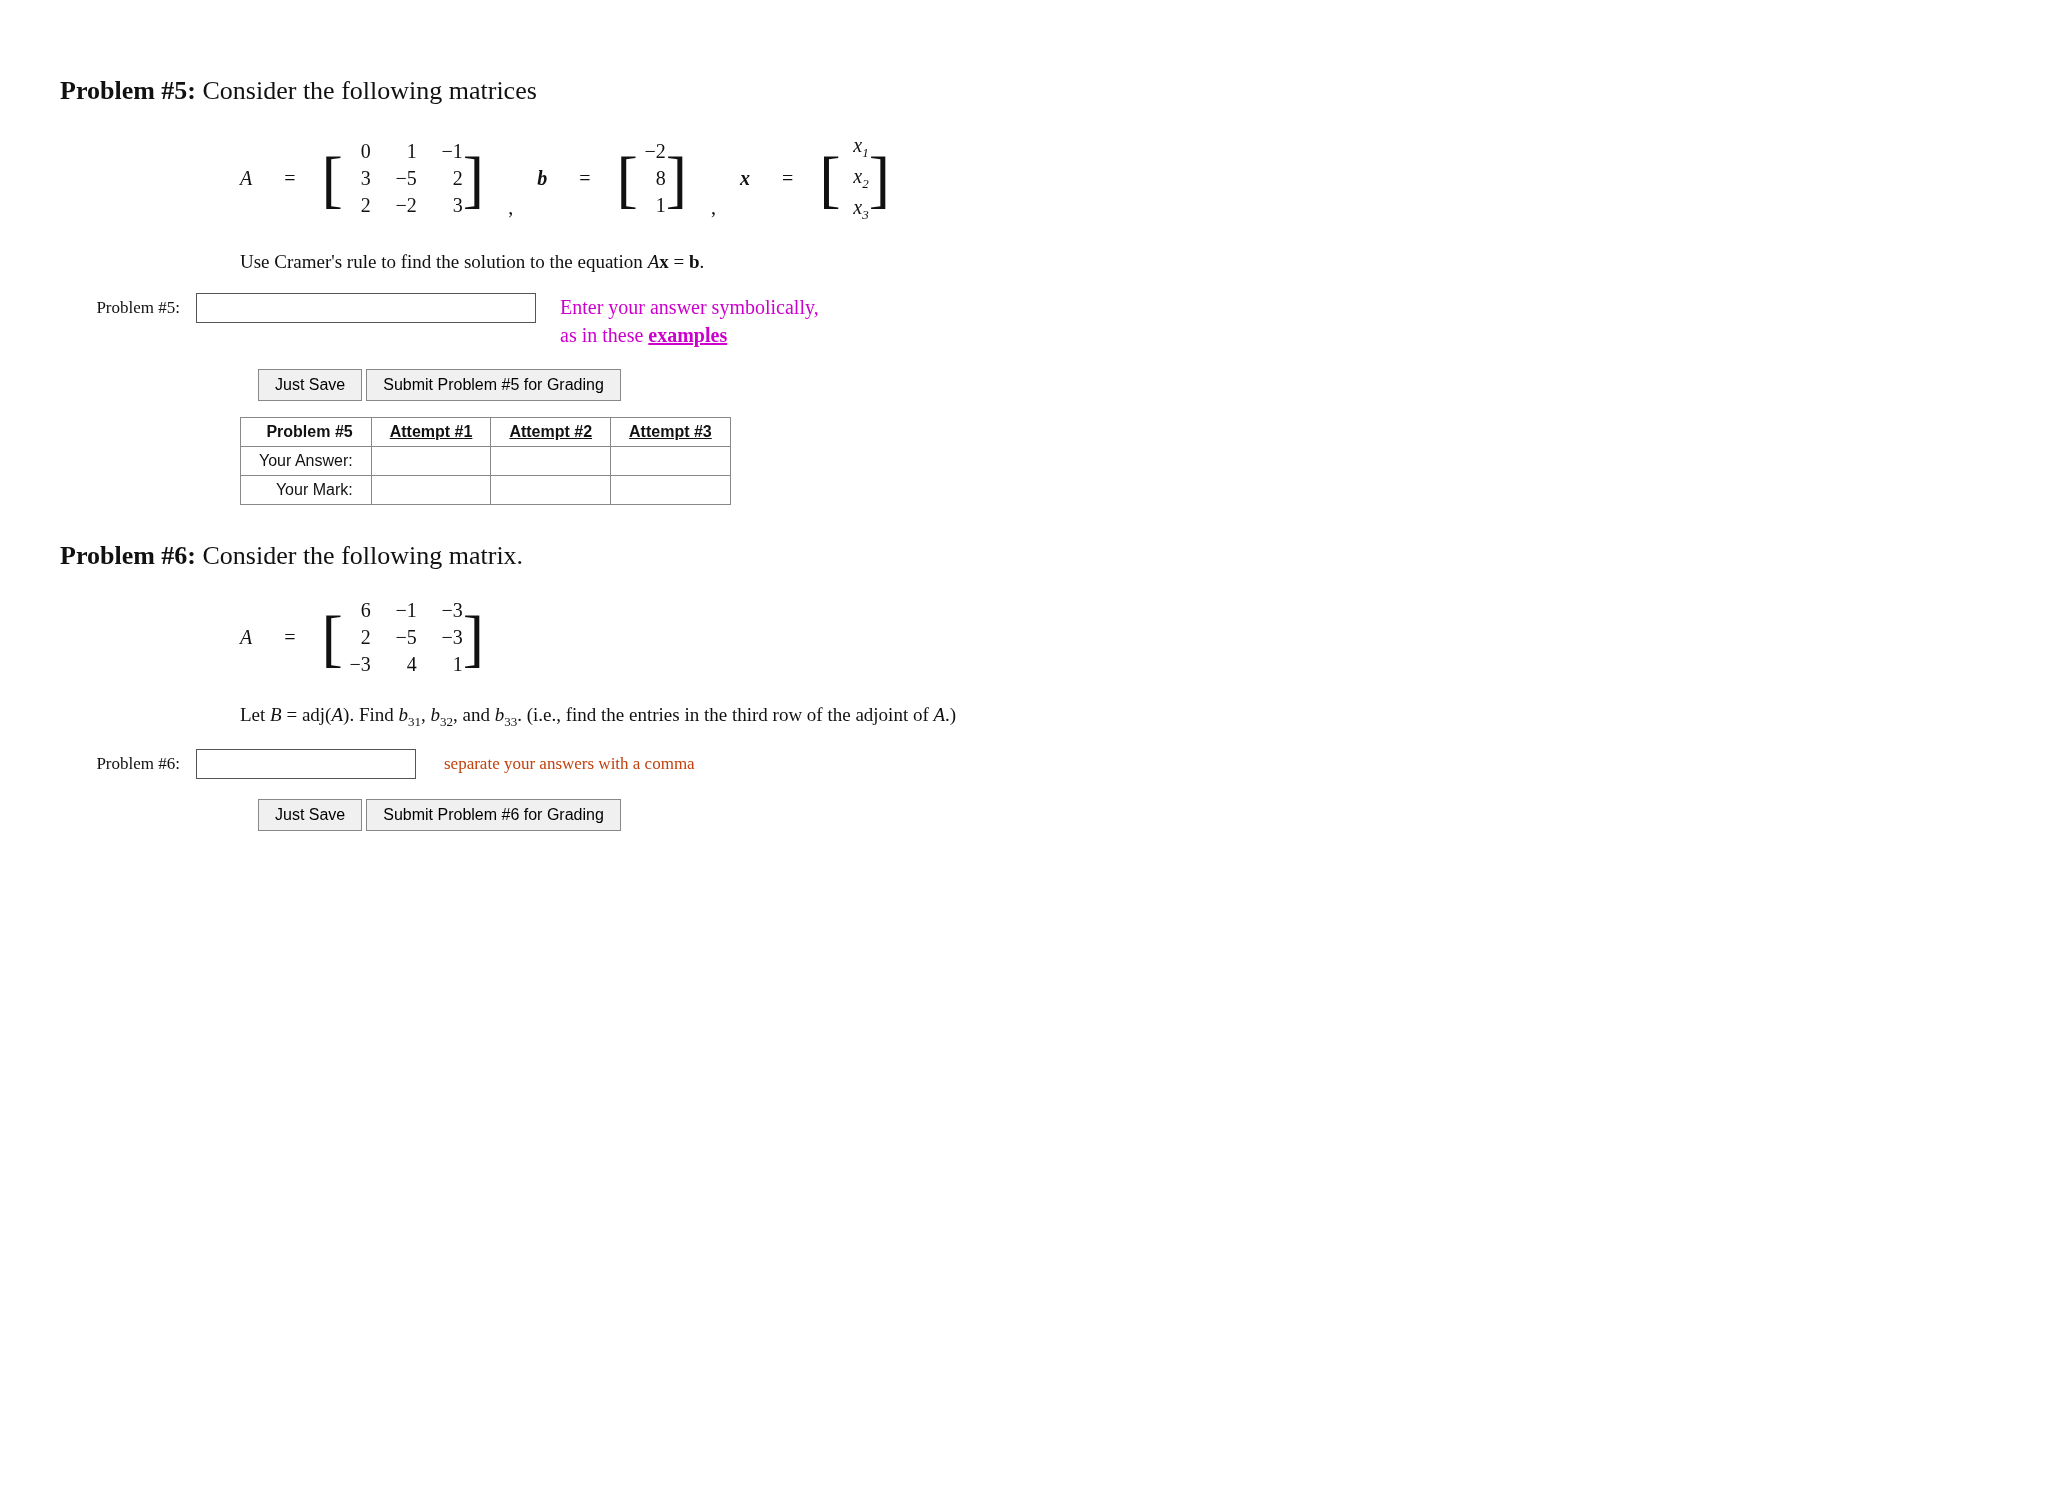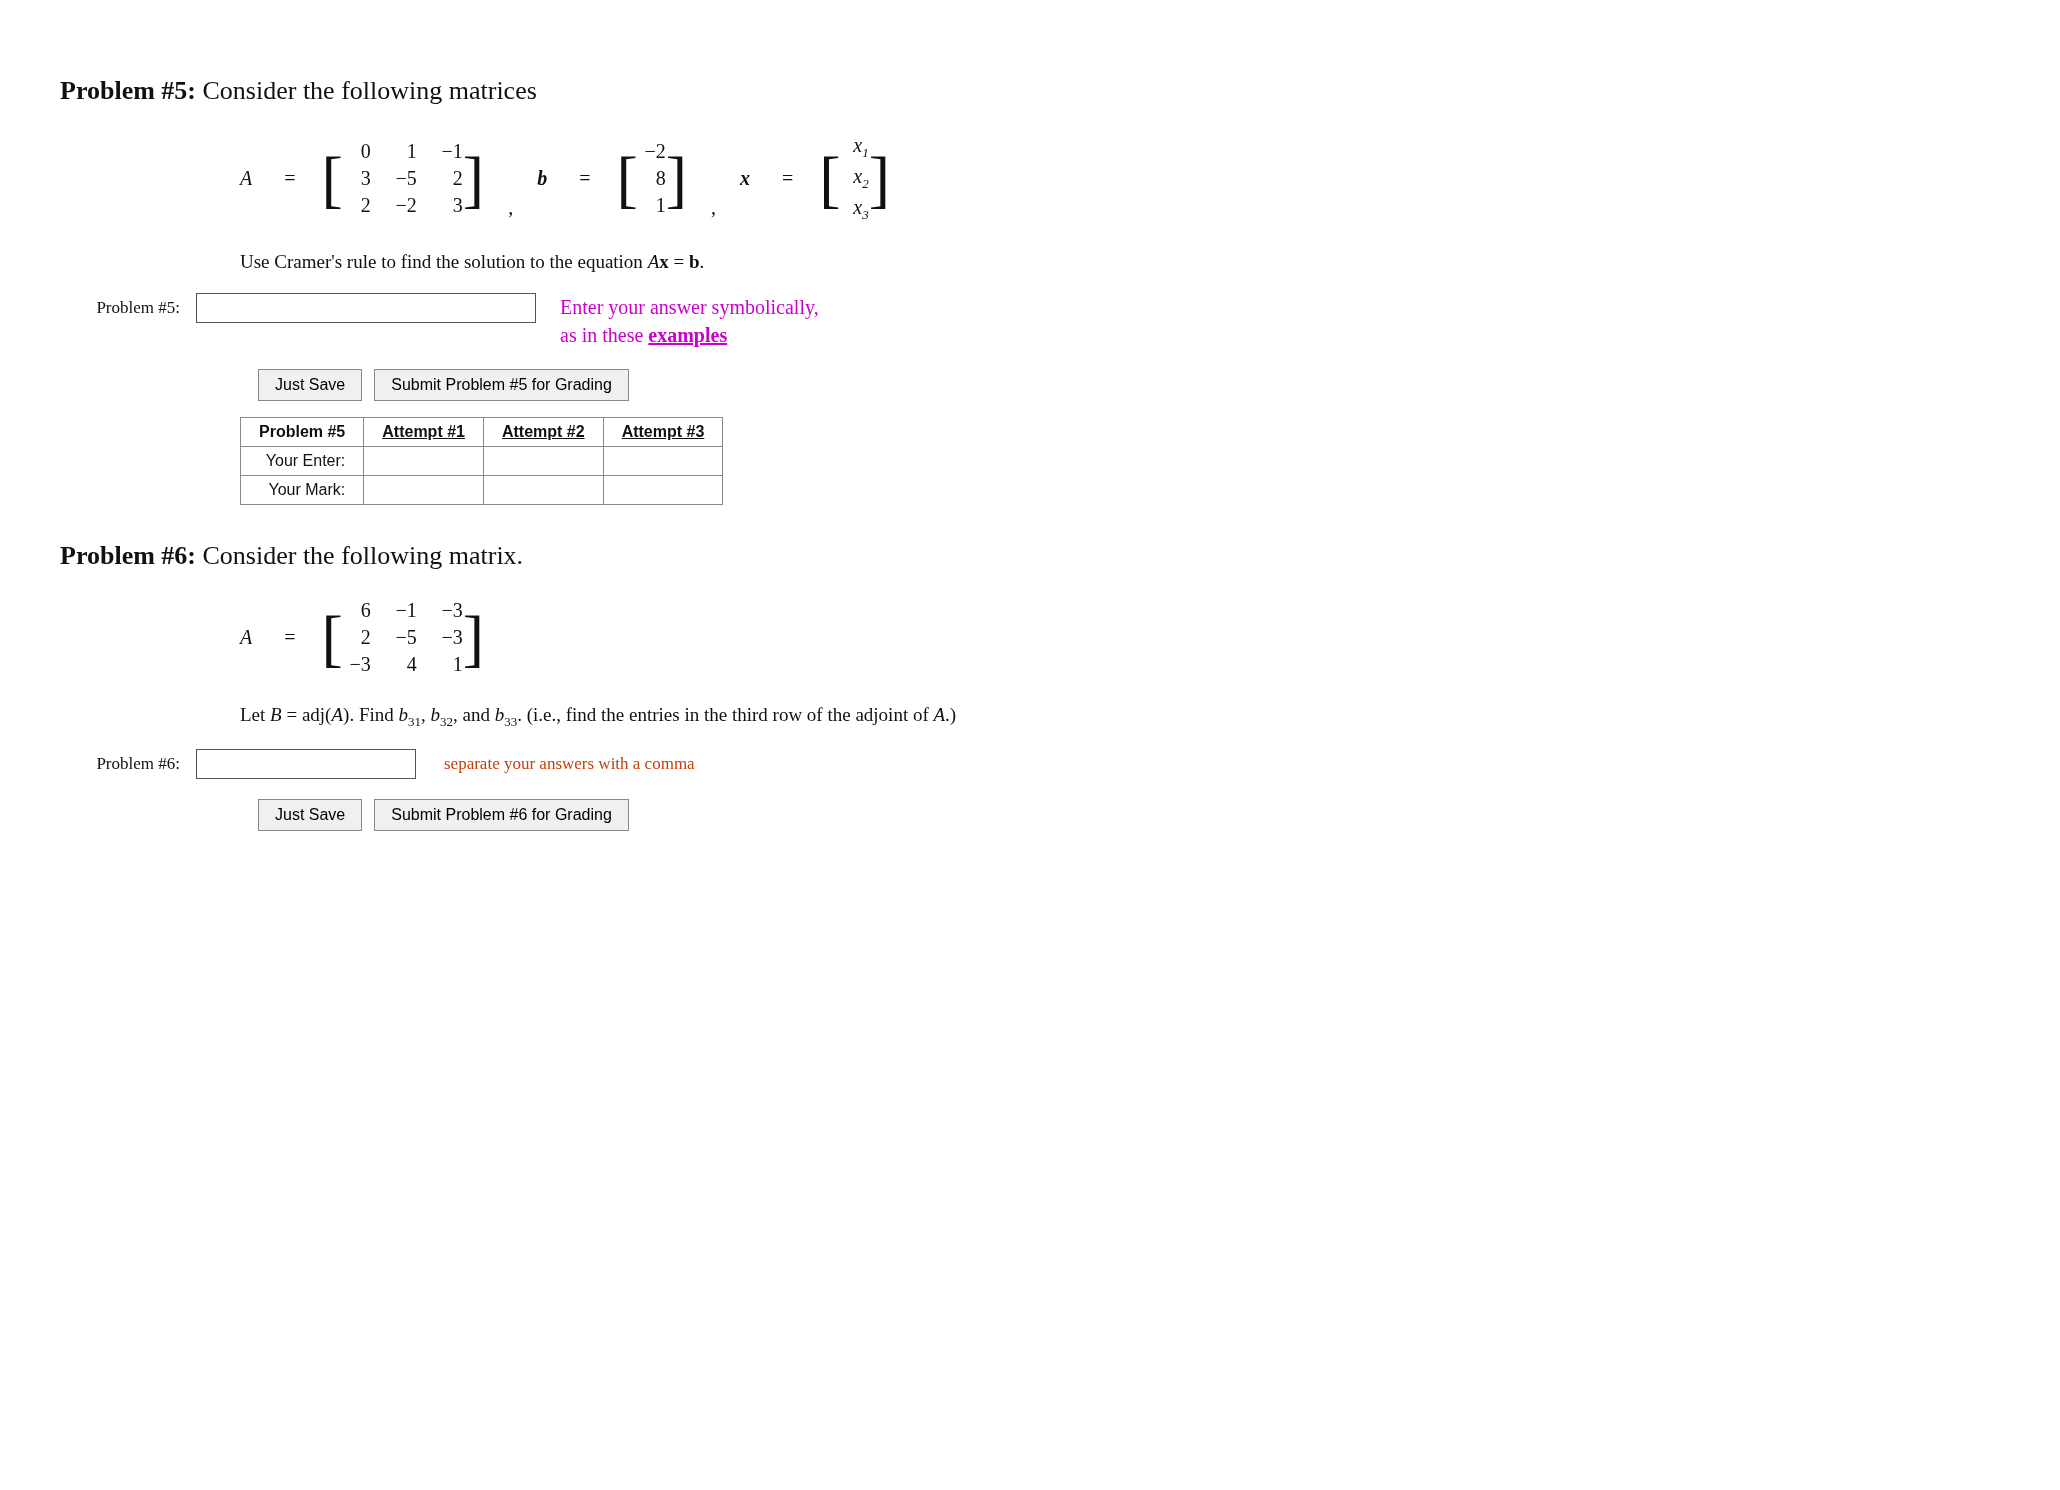--- a/index.html
+++ b/index.html
@@ -102,21 +102,21 @@
       line-height: 1.4;
       margin-left: 8px;
     }
     .answer-hint a {
       color: #cc00cc;
       font-weight: bold;
       text-decoration: underline;
     }
     .buttons-row {
       display: flex;
-      gap: 12px;
+      gap: 4px;
       margin: 12px 0 16px 180px;
       padding-left: 18px;
     }
     .btn {
       border: 1px solid #888;
       background: #f0f0f0;
       padding: 6px 16px;
       font-size: 16px;
       cursor: pointer;
       font-family: Arial, sans-serif;
@@ -254,21 +254,21 @@
     <thead>
       <tr>
         <th style="font-weight:bold;text-align:right;">Problem #5</th>
         <th><u>Attempt #1</u></th>
         <th><u>Attempt #2</u></th>
         <th><u>Attempt #3</u></th>
       </tr>
     </thead>
     <tbody>
       <tr>
-        <td class="row-label">Your Enter:</td>
+        <td class="row-label">Your Answer:</td>
         <td></td>
         <td></td>
         <td></td>
       </tr>
       <tr>
         <td class="row-label">Your Mark:</td>
         <td></td>
         <td></td>
         <td></td>
       </tr>

